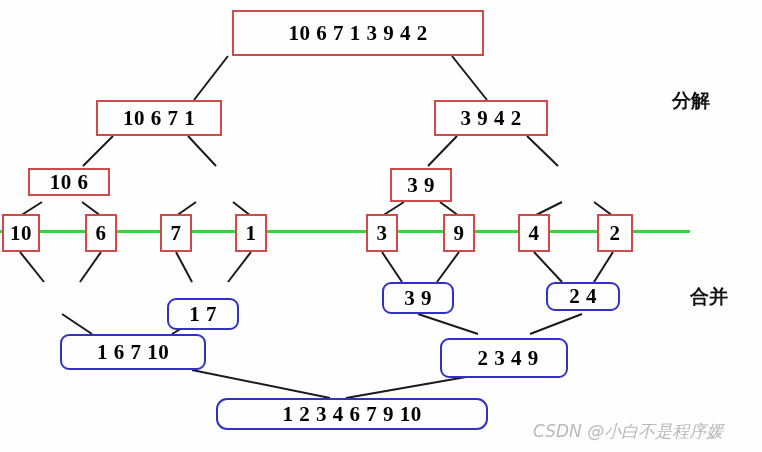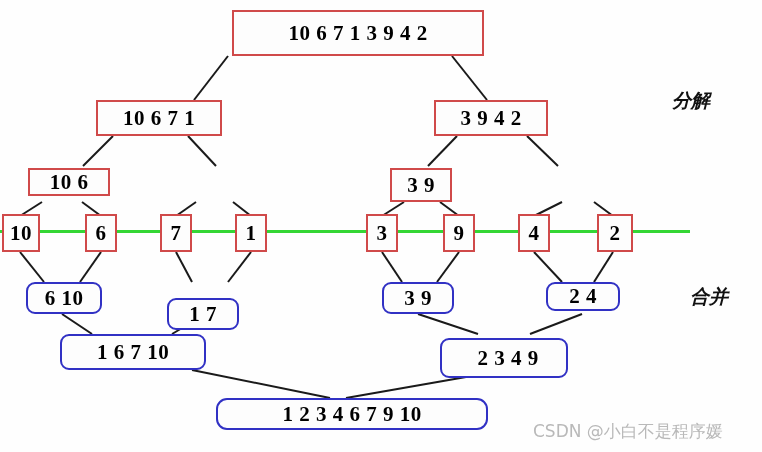--- a/index.html
+++ b/index.html
@@ -65,21 +65,20 @@
     height: 3px;
     z-index: 2;
   }
   .side-label {
     position: absolute;
     font-family: "DejaVu Sans", sans-serif;
     font-weight: bold;
     font-size: 19px;
     color: #111111;
     z-index: 4;
-    font-style: italic;
   }
   .watermark {
     position: absolute;
     font-family: "DejaVu Sans", sans-serif;
     font-size: 17px;
     color: #b9b9b9;
     white-space: nowrap;
     z-index: 4;
   }
 </style>
@@ -146,28 +145,27 @@
 
   <div class="node leaf" style="left:2px; top:214px; width:38px; height:38px;">10</div>
   <div class="node leaf" style="left:85px; top:214px; width:32px; height:38px;">6</div>
   <div class="node leaf" style="left:160px; top:214px; width:32px; height:38px;">7</div>
   <div class="node leaf" style="left:235px; top:214px; width:32px; height:38px;">1</div>
   <div class="node leaf" style="left:366px; top:214px; width:32px; height:38px;">3</div>
   <div class="node leaf" style="left:443px; top:214px; width:32px; height:38px;">9</div>
   <div class="node leaf" style="left:518px; top:214px; width:32px; height:38px;">4</div>
   <div class="node leaf" style="left:597px; top:214px; width:36px; height:38px;">2</div>
 
-  <div class="node merge" style="left:26px; top:282px; width:76px; height:32px;">6 10</div>
   <div class="node merge" style="left:167px; top:282px; width:72px; height:32px;margin-top:16px;">1 7</div>
   <div class="node merge" style="left:382px; top:282px; width:72px; height:32px;">3 9</div>
   <div class="node merge" style="left:546px; top:282px; width:74px; height:29px;">2 4</div>
 
   <div class="node merge" style="left:60px; top:334px; width:146px; height:36px;">1 6 7 10</div>
   <div class="node merge" style="left:440px; top:338px; width:128px; height:40px;padding-left:8px;">2 3 4 9</div>
 
   <div class="node result" style="left:216px; top:398px; width:272px; height:32px;">1 2 3 4 6 7 9 10</div>
 
   <div class="side-label" style="left:672px; top:88px;">分解</div>
   <div class="side-label" style="left:690px; top:284px;">合并</div>
 
-  <div class="watermark" style="left:533px; top:420px;">CSDN @小白不是程序媛</div>
+  <div class="watermark" style="left:533px; top:420px;font-style:italic;">CSDN @小白不是程序媛</div>
 
 </div>
 
 </body></html>

